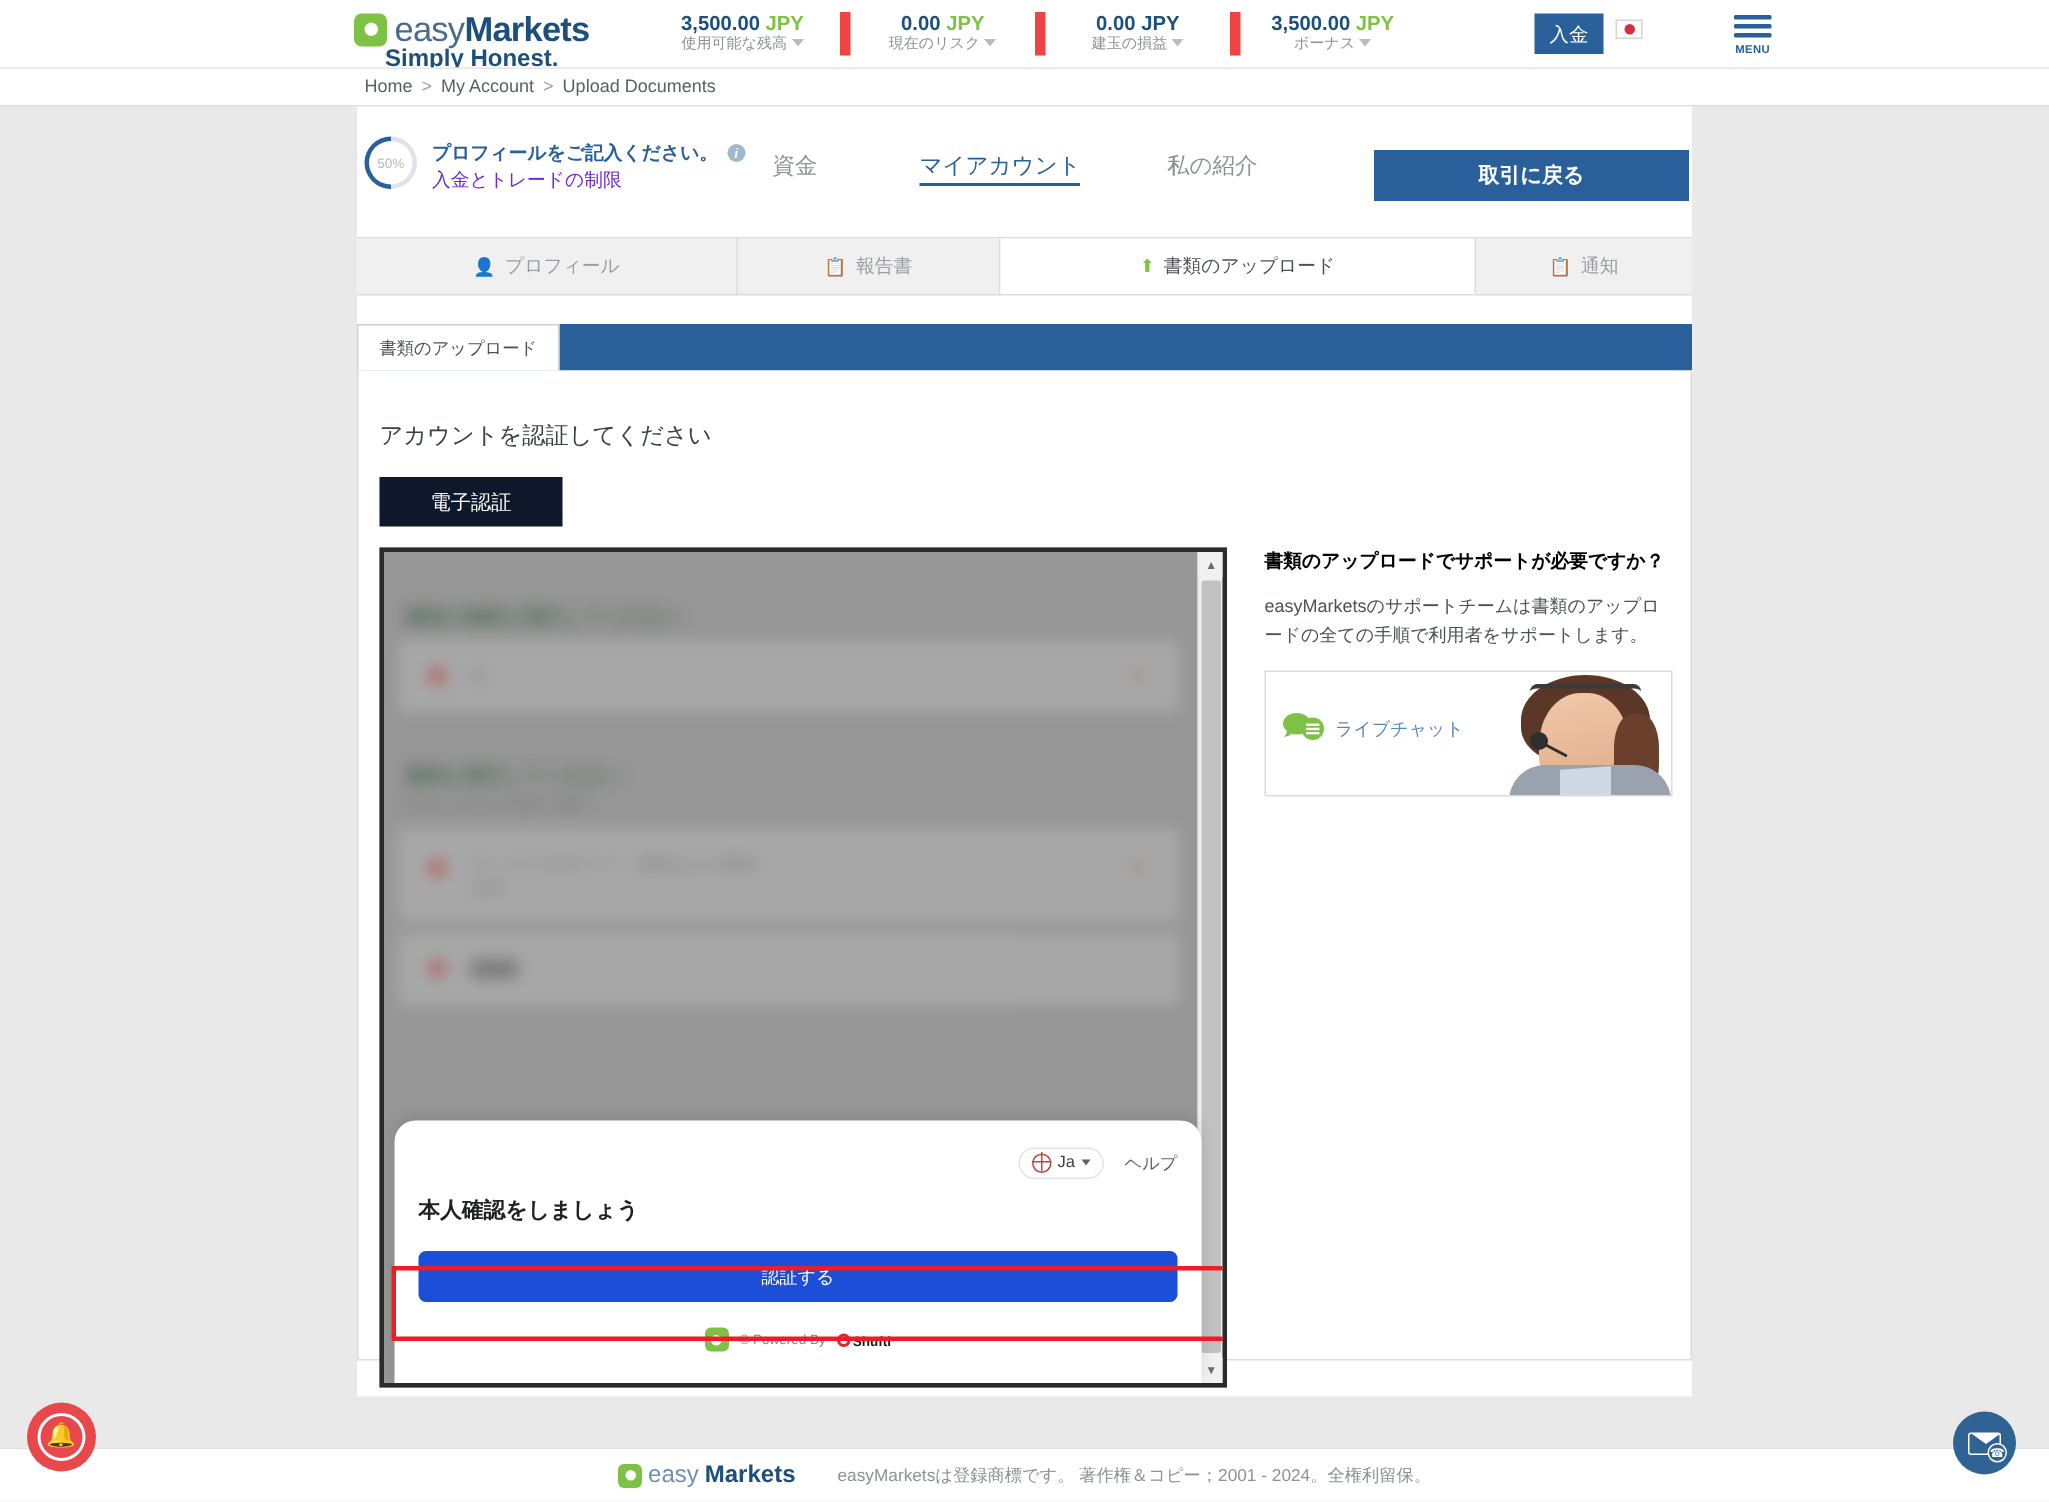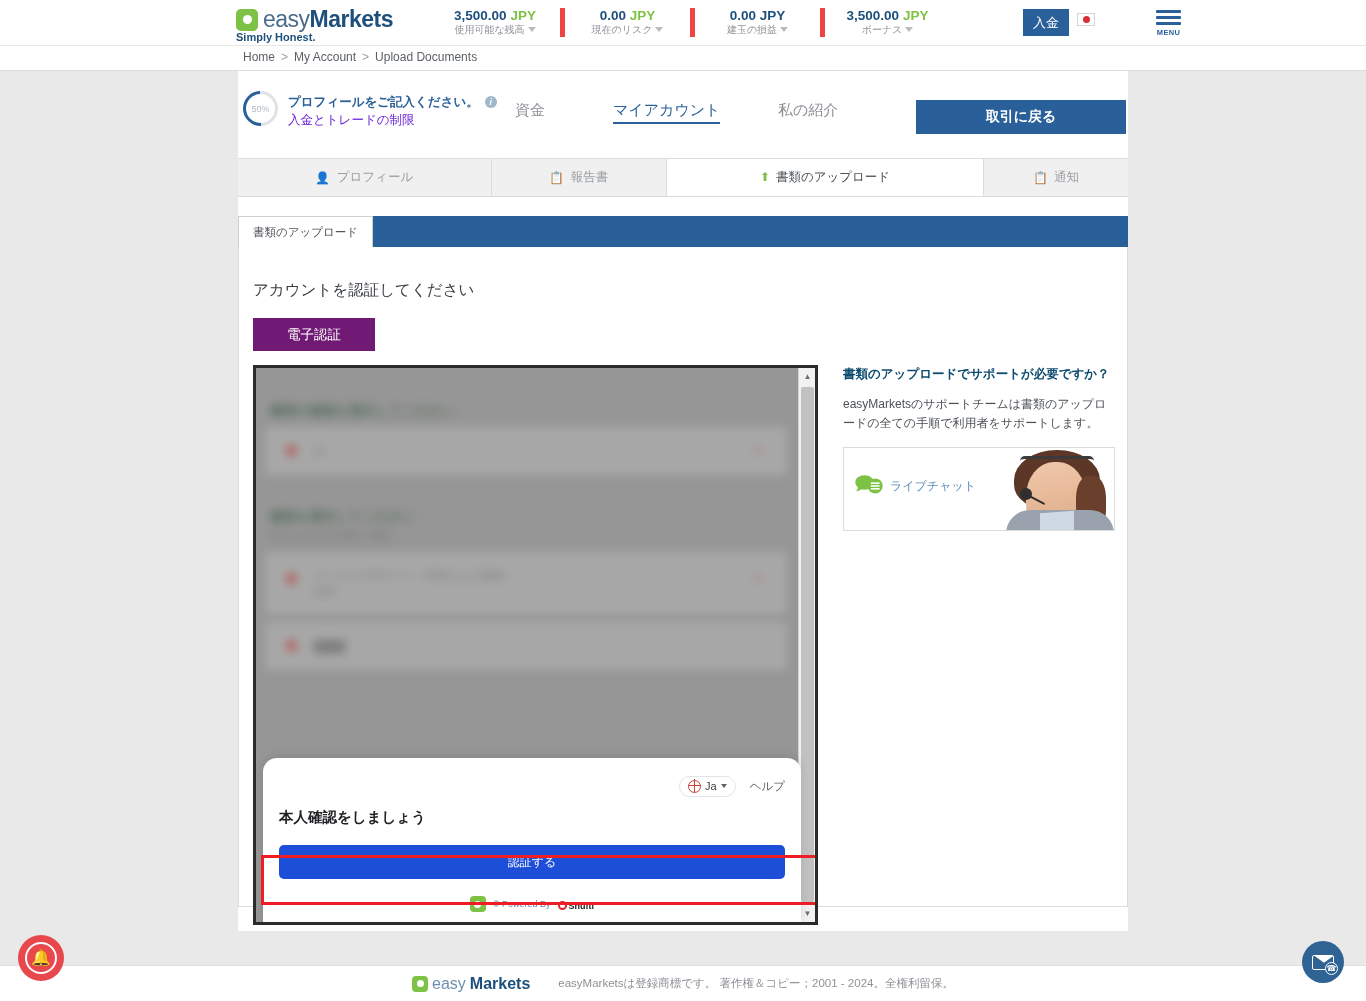--- a/index.html
+++ b/index.html
@@ -19,25 +19,25 @@
   }
   .logo-wrap{ position:absolute; left:236px; top:6px; display:flex; flex-direction:column; }
   .logo-row{ display:flex; align-items:center; }
   .logo-sq{
     width:22px; height:22px; background:#7dc244; border-radius:5px;
     display:flex; align-items:center; justify-content:center; margin-right:5px;
   }
   .logo-sq i{ width:9px; height:9px; background:#fff; border-radius:50%; display:block;}
   .logo-easy{ font-size:23px; color:#4a6b8a; letter-spacing:-.5px; font-weight:400;}
   .logo-markets{ font-size:23px; color:#1d4f7c; font-weight:700; letter-spacing:-.5px;}
-  .logo-tag{ font-size:11px; color:#1d4f7c; font-weight:700; text-align:left; margin-top:-2px;}
+  .logo-tag{ font-size:16px; color:#1d4f7c; font-weight:700; text-align:center; margin-top:-2px;}
 
   .bal-group{ position:absolute; top:0; height:45px; display:flex; align-items:center;}
   .bal{
-    width:130px; text-align:center; border-left:5px solid #ef4444;
+    width:130px; text-align:center; border-left:7px solid #ef4444;
     padding:0 4px;
   }
   .bal:first-child{ border-left:none; }
   .bal .amt{ font-size:13.5px; font-weight:700; color:#1d4f7c; line-height:15px; white-space:nowrap;}
   .bal .amt .cur{ color:#7dc244; }
   .bal .lbl{ font-size:10px; color:#8d9196; line-height:14px; white-space:nowrap;}
   .caret{ display:inline-block; width:0;height:0;
     border-left:4px solid transparent;border-right:4px solid transparent;
     border-top:5px solid #b8bcc0; margin-left:3px; vertical-align:1px;}
 
@@ -121,21 +121,21 @@
     position:absolute;left:0;top:0;height:31px;background:#fff;
     display:flex;align-items:center;padding:0 14px;font-size:11.5px;color:#4c5157;
     border:1px solid #cfcfcf;border-bottom:none;cursor:pointer;
   }
   .card-body{ position:absolute;left:0;top:31px;width:890px;height:660px;background:#fff;
     border:1px solid #dcdcdc;border-top:none; }
 
   .h-verify{ position:absolute;left:14px;top:33px;font-size:15.5px;color:#3b4046;}
   .eid-btn{
     position:absolute;left:14px;top:71px;width:122px;height:33px;
-    background:#701a75;color:#fff;border:none;font-size:13.5px;cursor:pointer;
+    background:#0f172a;color:#fff;border:none;font-size:13.5px;cursor:pointer;
   }
 
   
   .sframe{
     position:absolute;left:14px;top:118px;width:565px;height:560px;
     border:3px solid #2b2b2b;background:#969696;overflow:hidden;
   }
   .sf-blur{ position:absolute;left:0;top:0;width:545px;height:554px;
     filter:blur(5px); opacity:.55; }
   .bl-h{ position:absolute;font-weight:700;color:#24512f;font-size:13px;}
@@ -147,21 +147,21 @@
   .sf-scroll{ position:absolute;right:0;top:0;width:17px;height:554px;background:#f1f1f1;
     border-left:1px solid #d2d2d2;}
   .sf-arrow{ width:17px;height:17px;display:flex;align-items:center;justify-content:center;
     font-size:8px;color:#6e6e6e;cursor:pointer;background:#f1f1f1;}
   .sf-thumb{ position:absolute;left:2px;top:19px;width:13px;height:515px;background:#c1c1c1;
     border-radius:2px;cursor:pointer;}
 
   
   .sheet{
     position:absolute;left:7px;bottom:0;width:538px;
-    background:#fff;border-radius:14px 14px 0 0;padding:16px 16px 9px;
+    background:#fff;border-radius:14px 14px 0 0;padding:16px 16px 20px;
     box-shadow:0 -2px 10px rgba(0,0,0,.10);
   }
   .sheet-top{ display:flex;justify-content:flex-end;align-items:center;gap:14px;height:24px;}
   .lang-pill{
     display:flex;align-items:center;gap:4px;border:1px solid #e2e4e8;border-radius:14px;
     padding:3px 8px;font-size:11px;color:#3c4043;cursor:pointer;background:#fff;
   }
   .globe{ width:13px;height:13px;border-radius:50%;border:1.4px solid #c4453c;position:relative;display:block;}
   .globe::before{content:"";position:absolute;left:4.6px;top:-1.4px;width:0;height:13px;border-left:1.4px solid #c4453c;}
   .globe::after{content:"";position:absolute;left:-1.4px;top:4.6px;height:0;width:13px;border-top:1.4px solid #c4453c;}
@@ -192,21 +192,21 @@
   .pw-sq{ width:16px;height:16px;background:#7dc244;border-radius:4px;
     display:flex;align-items:center;justify-content:center;}
   .pw-sq i{ width:7px;height:7px;border-radius:50%;background:#fff;display:block;}
   .pw-txt{ font-size:9px;color:#6b86a6;}
   .pw-ring{ width:9px;height:9px;border-radius:50%;border:2px solid #e0242a;display:inline-block;
     vertical-align:-1px;margin-right:2px;}
   .pw-brand{ font-size:9px;color:#1a1a1a;font-weight:700;}
 
   
   .sup{ position:absolute;left:604px;top:118px;width:272px; }
-  .sup-h{ font-size:12.5px;font-weight:700;color:#0c4a6e;line-height:18px;}
+  .sup-h{ font-size:12.5px;font-weight:700;color:#000000;line-height:18px;}
   .sup-p{ font-size:12px;color:#4c5157;line-height:19px;margin-top:12px;}
   .sup-card{ margin-top:14px;width:272px;height:84px;border:1px solid #dcdcdc;
     position:relative;overflow:hidden;background:#fff;cursor:pointer;}
   .chat-ico{ position:absolute;left:10px;top:26px;width:30px;height:22px;}
   .chat-lbl{ position:absolute;left:46px;top:30px;font-size:12px;color:#5b88b5;}
   .agent{ position:absolute;right:0;top:0;width:110px;height:84px;overflow:hidden;}
   .agent-face{ position:absolute;left:22px;top:14px;width:60px;height:76px;border-radius:46%;
     background:linear-gradient(170deg,#f0c8ab,#dca883);}
   .agent-hair{ position:absolute;left:10px;top:2px;width:86px;height:60px;border-radius:50% 50% 42% 42%;
     background:#5c3626;}

